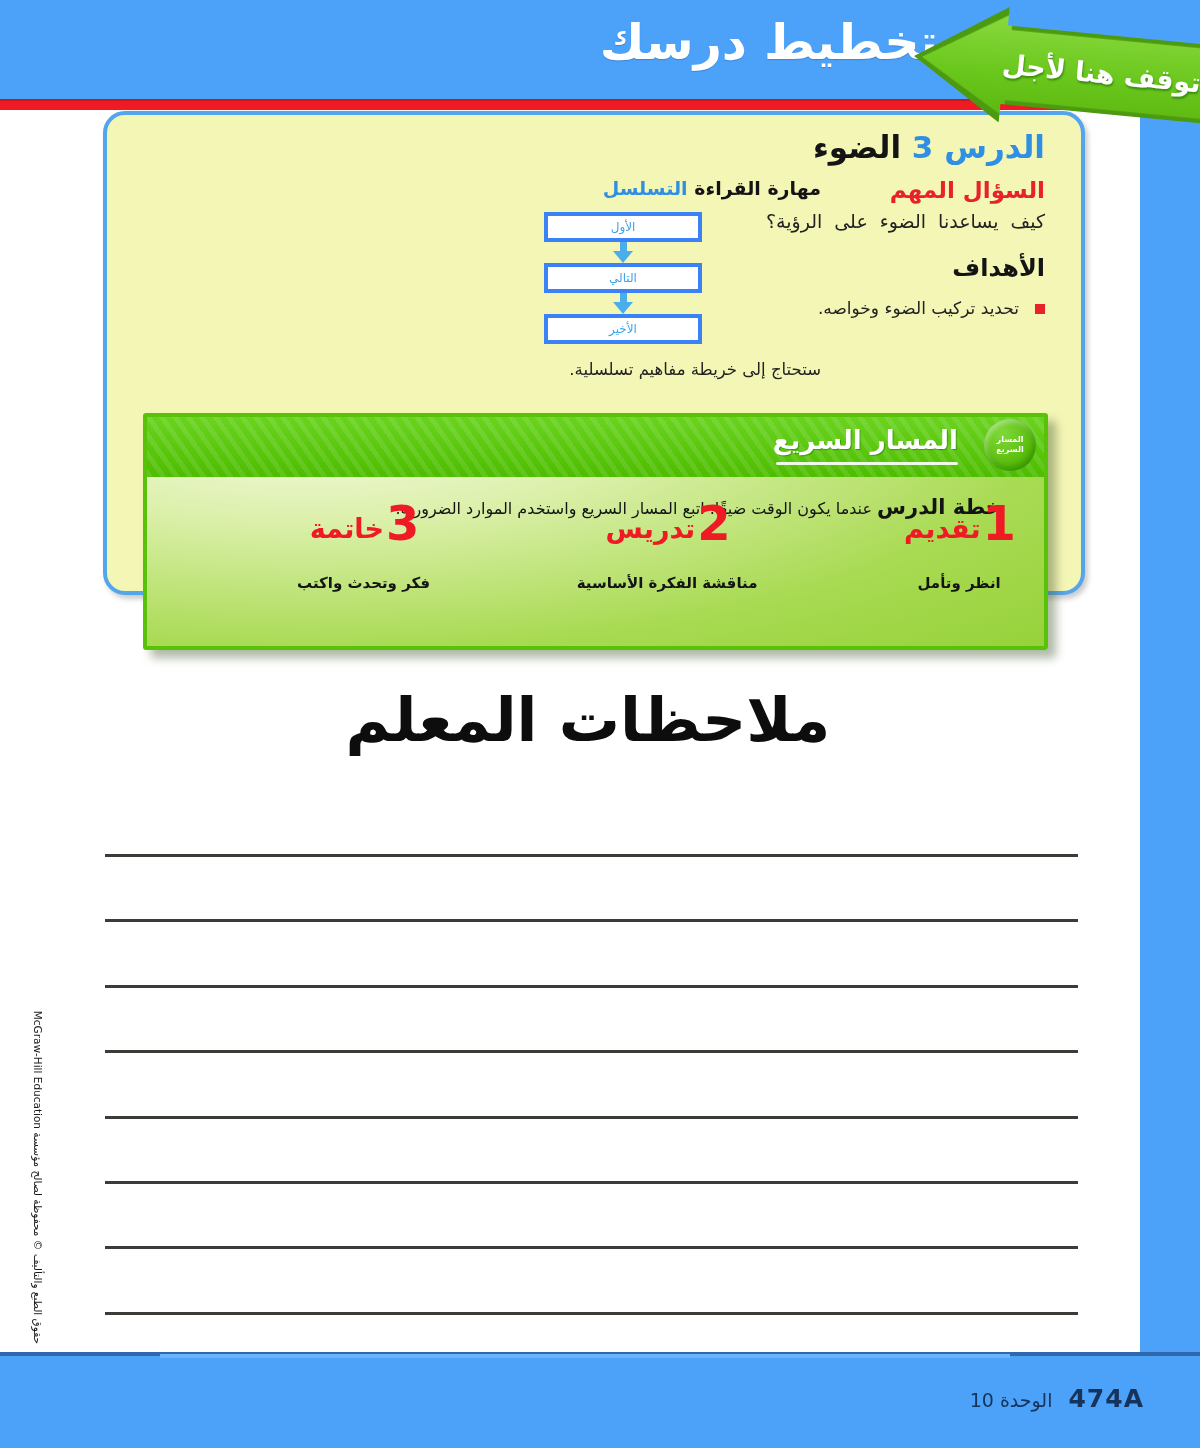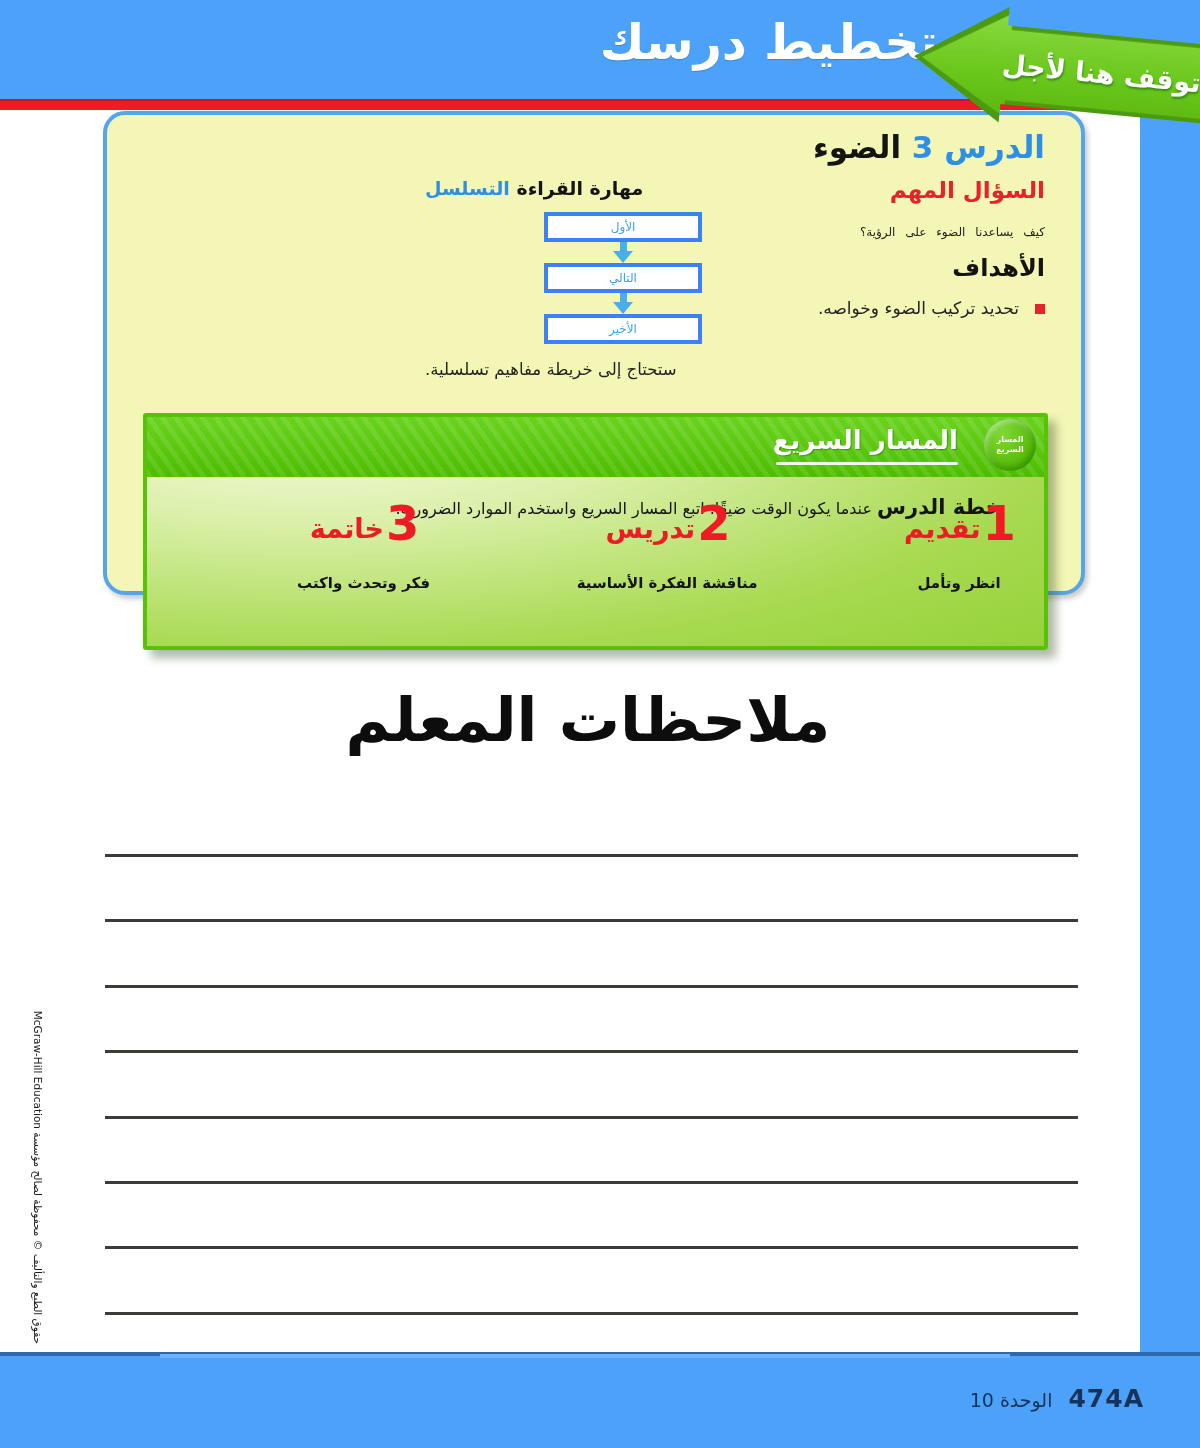--- a/index.html
+++ b/index.html
@@ -49,26 +49,26 @@
   .lesson-panel{
     position:absolute;left:103px;top:111px;width:982px;height:484px;
     background:#f4f6b5;border:4px solid #54a5ec;border-radius:22px;
     box-sizing:border-box;box-shadow:3px 4px 5px rgba(110,110,110,.35);
     z-index:2;
   }
   .lesson-title{position:absolute;right:36px;top:14px;direction:rtl;font-size:31px;font-weight:bold;white-space:nowrap;}
   .lesson-title .blue{color:#2f8fe5;}
   .lesson-title .dark{color:#141414;}
   .question-heading{position:absolute;right:36px;top:62px;direction:rtl;color:#e8212b;font-size:23px;font-weight:bold;}
-  .question-text{position:absolute;right:36px;top:110px;direction:rtl;color:#222222;font-size:12px;word-spacing:6px;text-align:center;}
+  .question-text{position:absolute;right:36px;top:95px;direction:rtl;color:#222222;font-size:19px;word-spacing:6px;text-align:center;}
   .objectives-heading{position:absolute;right:36px;top:139px;direction:rtl;color:#141414;font-size:24px;font-weight:bold;}
   .objective-row{position:absolute;right:36px;top:183px;direction:rtl;display:flex;align-items:flex-start;gap:16px;color:#222222;font-size:17px;}
   .bullet-square{width:10px;height:10px;background:#e8212b;margin-top:6px;flex:none;}
 
-  .reading-block{position:absolute;left:318px;top:62px;width:396px;text-align:left;direction:rtl;}
+  .reading-block{position:absolute;left:318px;top:62px;width:396px;text-align:right;direction:rtl;}
   .reading-heading{font-size:19px;font-weight:bold;color:#141414;}
   .reading-heading .skill{color:#2f8fe5;}
   .flow{margin-top:13px;}
   .flow-box{
     width:158px;height:30px;margin:0 auto;background:#ffffff;
     border:4px solid #3b82f6;box-sizing:border-box;
     display:flex;align-items:center;justify-content:center;
     color:#3da2e8;font-size:12px;
   }
   .flow-arrow{width:20px;margin:0 auto;}

